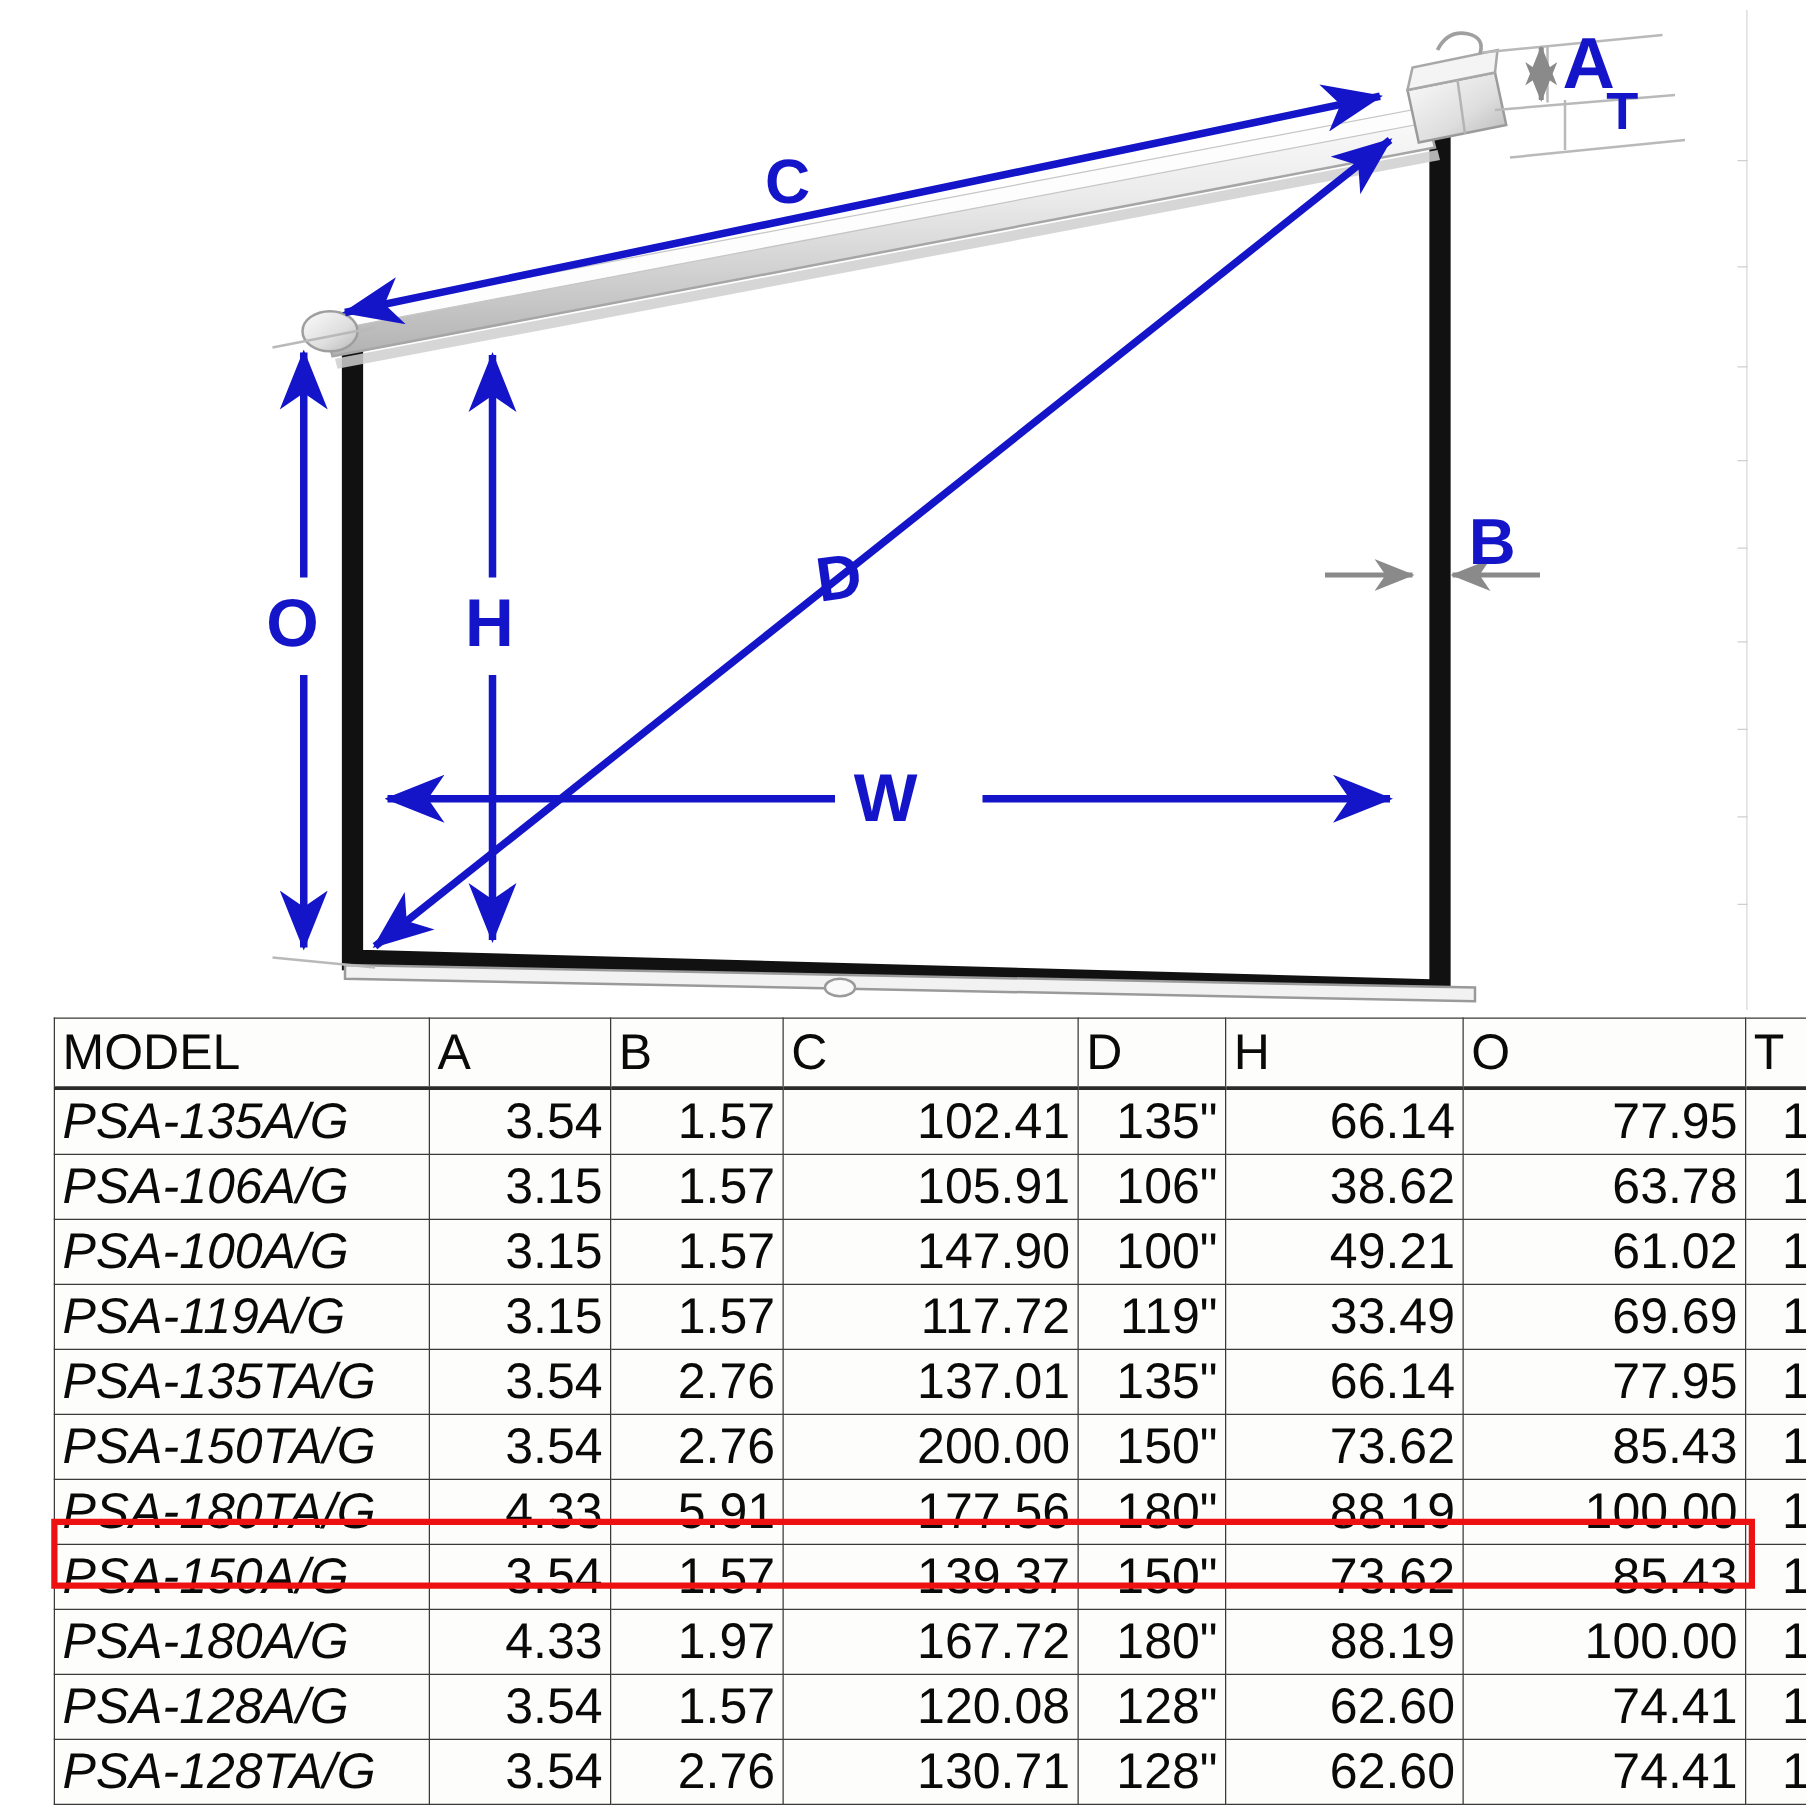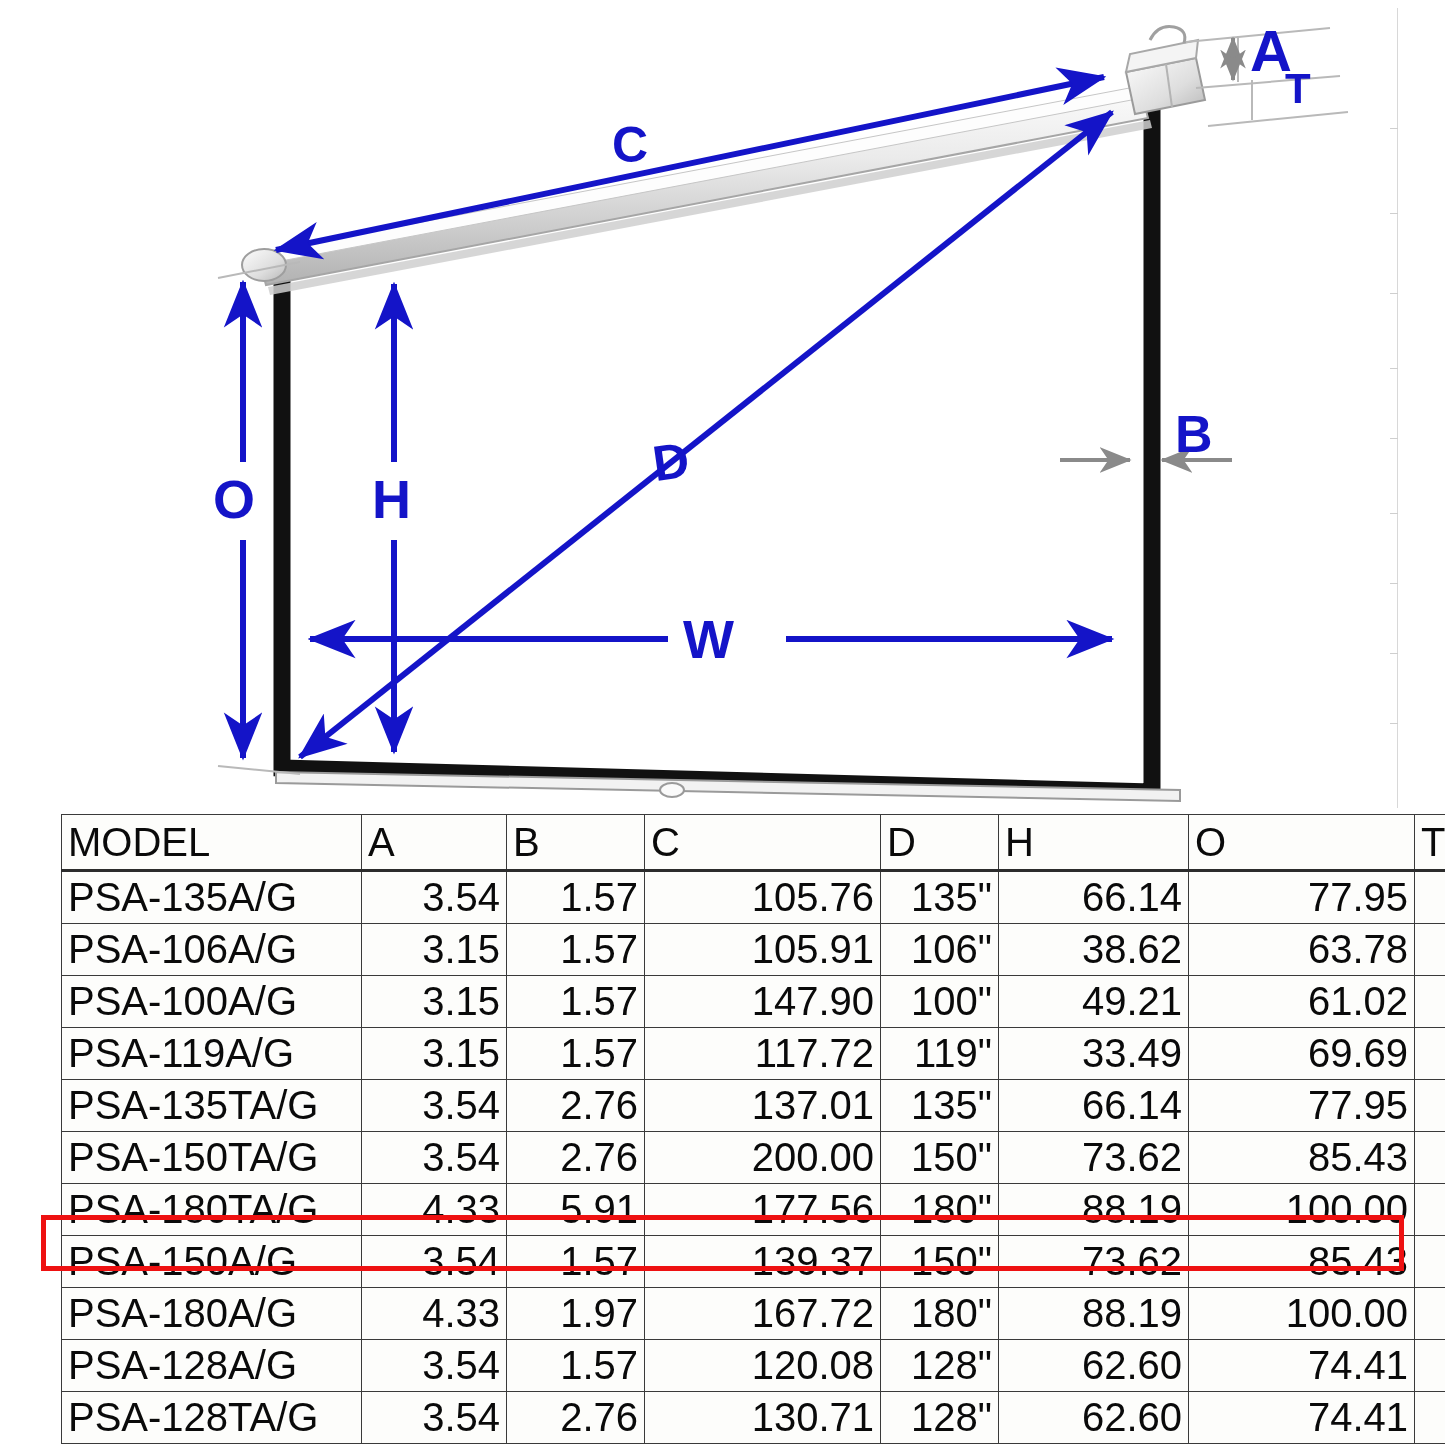--- a/index.html
+++ b/index.html
@@ -45,21 +45,21 @@
   .lbl-T { left: 1285px; top: 68px;  font-size: 42px; }
   .lbl-B { left: 1175px; top: 408px; font-size: 52px; }
   .lbl-O { left: 213px;  top: 472px; font-size: 54px; }
   .lbl-H { left: 372px;  top: 472px; font-size: 54px; }
   .lbl-D { left: 653px;  top: 437px; font-size: 50px; transform: rotate(-8deg);}
   .lbl-W { left: 683px;  top: 612px; font-size: 54px; }
 
   
   #spec-table-wrap {
     position: absolute;
-    left: 61px;
+    left: 43px;
     top: 814px;
     width: 1355px;
   }
   table.spec {
     border-collapse: collapse;
     width: 1355px;
     table-layout: fixed;
     background: #fdfdfb;
   }
   table.spec th, table.spec td {
@@ -71,21 +71,21 @@
     height: 51px;
     padding: 0 6px;
     white-space: nowrap;
     overflow: hidden;
   }
   table.spec thead th {
     text-align: left;
     border-bottom: 3px solid #2c2c2c;
     height: 54px;
   }
-  table.spec td.model { text-align: left; }
+  table.spec td.model { text-align: left; font-style: italic; }
   table.spec td.num   { text-align: right; }
 
   
   col.c-model { width: 300px; }
   col.c-a     { width: 145px; }
   col.c-b     { width: 138px; }
   col.c-c     { width: 236px; }
   col.c-d     { width: 118px; }
   col.c-h     { width: 190px; }
   col.c-o     { width: 226px; }
@@ -276,21 +276,21 @@
         <th>O</th>
         <th>T</th>
 
       </tr>
     </thead>
     <tbody id="spec-body">
         <tr>
           <td class="model">PSA-135A/G</td>
           <td class="num">3.54</td>
           <td class="num">1.57</td>
-          <td class="num">105.76</td>
+          <td class="num">102.41</td>
           <td class="num">135"</td>
           <td class="num">66.14</td>
           <td class="num">77.95</td>
           <td class="num">12</td>
         </tr>
         <tr>
           <td class="model">PSA-106A/G</td>
           <td class="num">3.15</td>
           <td class="num">1.57</td>
           <td class="num">105.91</td>

